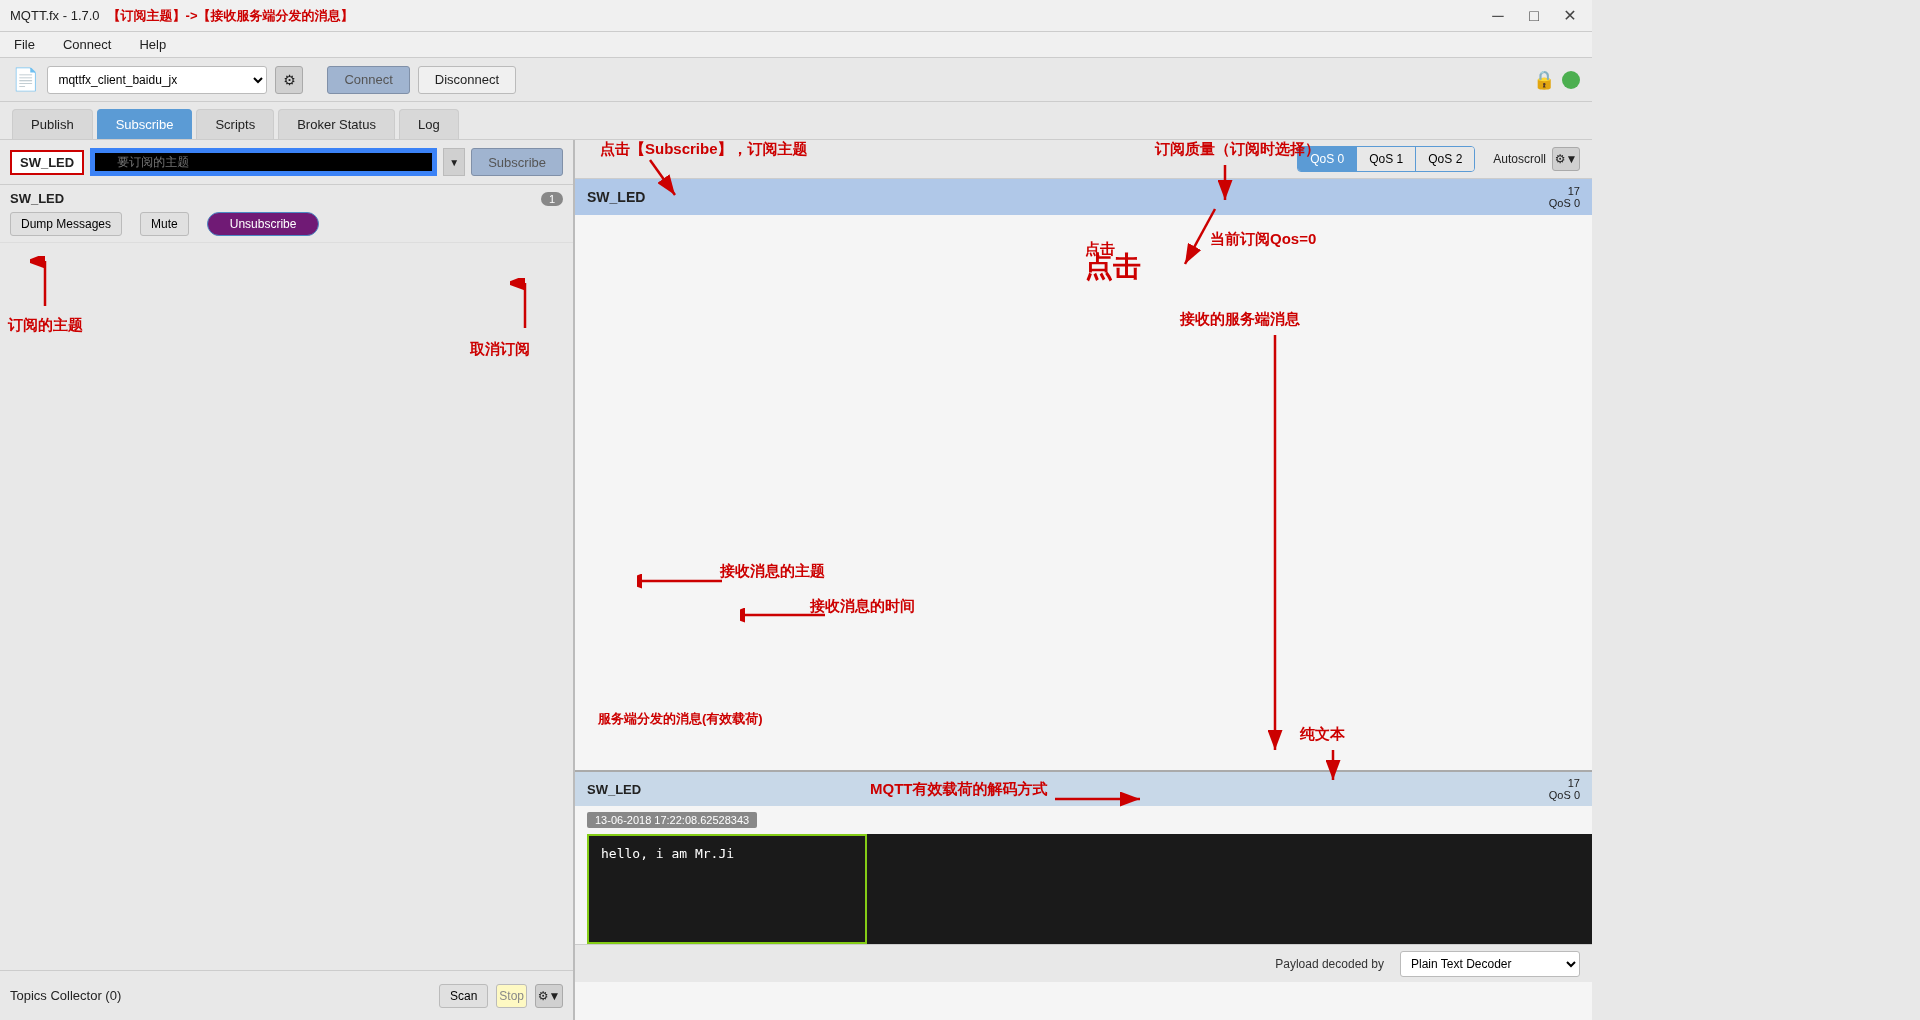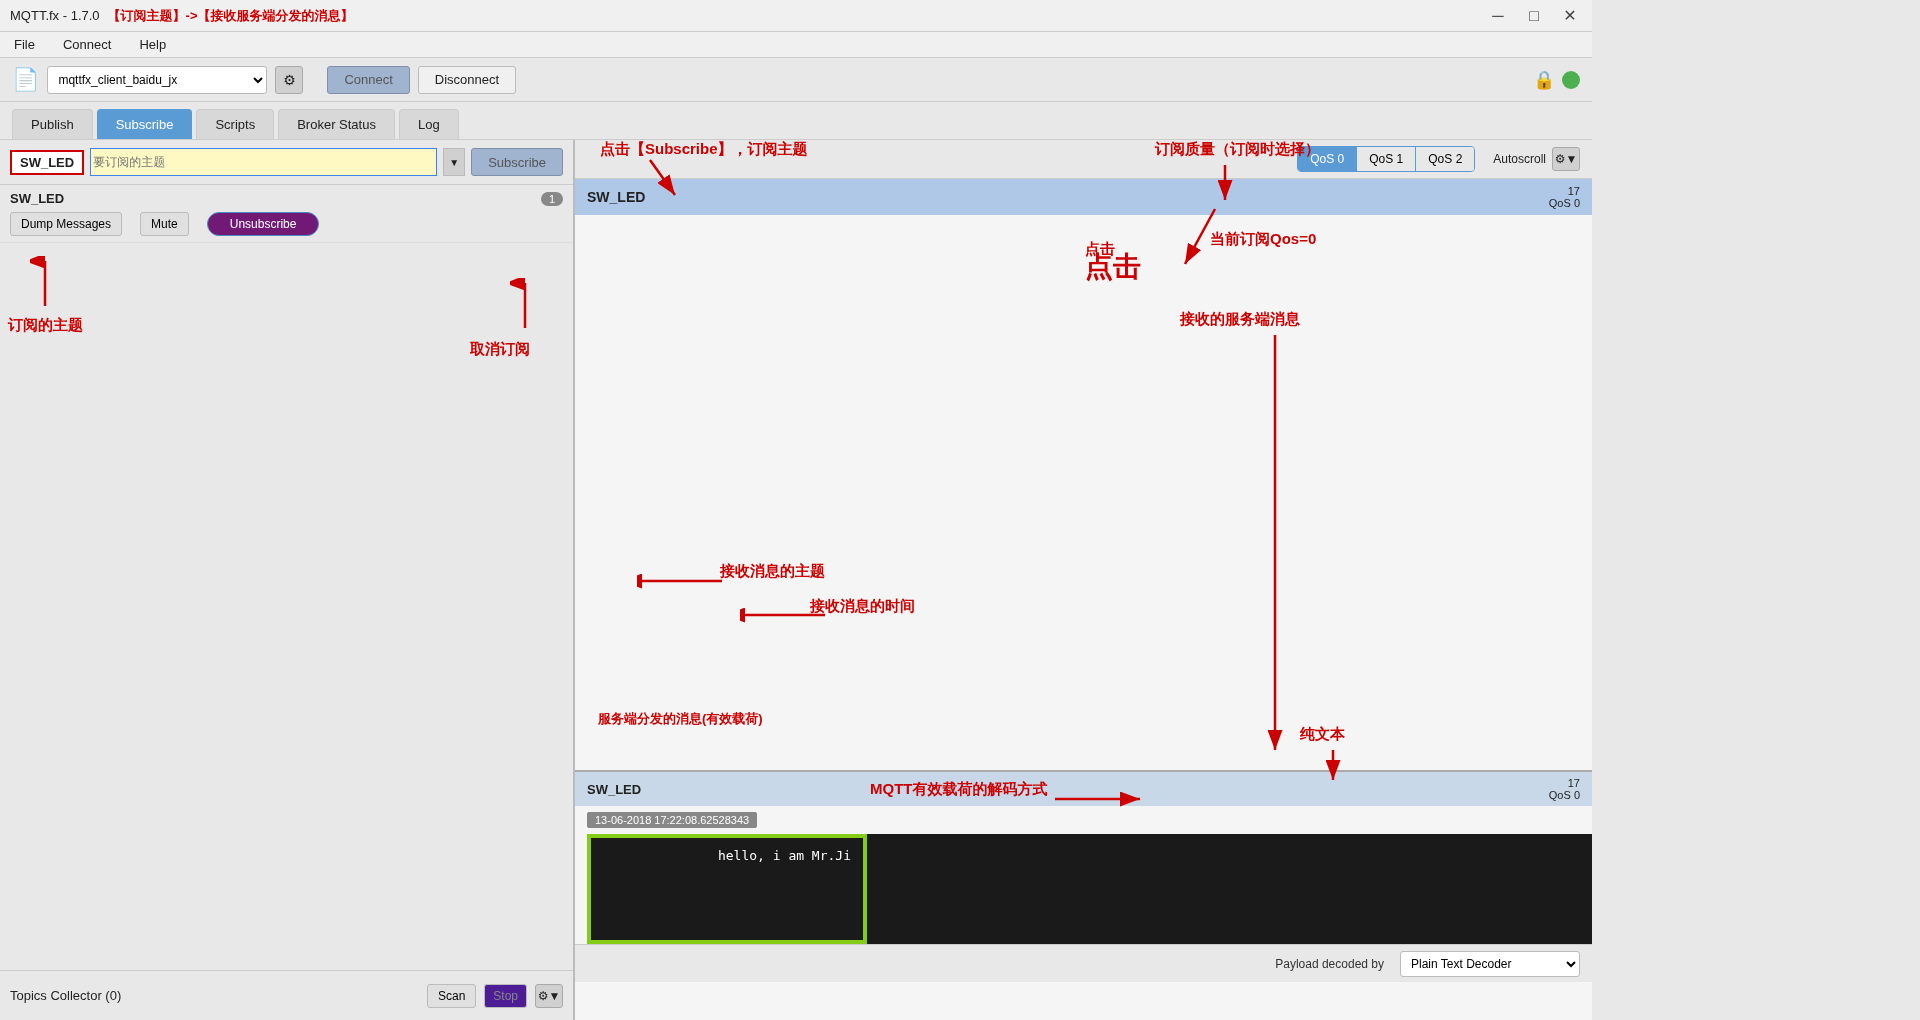--- a/index.html
+++ b/index.html
@@ -35,40 +35,40 @@
 
     
     .main-content { display: flex; height: calc(1020px - 140px); }
 
     
     .left-panel { width: 575px; background: #e8e8e8; border-right: 2px solid #bbb; display: flex; flex-direction: column; flex-shrink: 0; }
 
     
     .subscribe-area { padding: 8px 10px; display: flex; align-items: center; gap: 6px; border-bottom: 1px solid #ccc; background: #e8e8e8; }
     .topic-tag { background: #fff; border: 2px solid #cc0000; padding: 3px 8px; font-size: 13px; font-weight: bold; }
-    .topic-input { flex: 1; height: 28px; border: 1px solid #3b82f6; background: #fef9c3; padding: 0 2px; font-size: 12px; color: #888; }
+    .topic-input { flex: 1; height: 28px; border: 5px solid #3b82f6; background: #000000; padding: 0 22px; font-size: 12px; color: #888; }
     .dropdown-btn { width: 22px; height: 28px; background: #d0d0d0; border: 1px solid #bbb; display: flex; align-items: center; justify-content: center; cursor: pointer; font-size: 10px; }
     .subscribe-btn { height: 28px; padding: 0 16px; background: #a0b4d0; border: 1px solid #8090a8; border-radius: 3px; color: #555; font-size: 13px; cursor: pointer; }
 
     
     .sub-list { flex: 1; padding: 0; }
     .sub-item { padding: 6px 10px; border-bottom: 1px solid #ddd; background: #e8e8e8; }
     .sub-item-header { display: flex; align-items: center; justify-content: space-between; }
     .sub-topic-name { font-size: 13px; font-weight: bold; }
     .sub-badge { background: #888; color: white; border-radius: 10px; padding: 1px 8px; font-size: 11px; }
     .sub-actions { display: flex; gap: 18px; margin-top: 6px; }
     .dump-btn { height: 24px; padding: 0 10px; background: #e0e0e0; border: 1px solid #bbb; border-radius: 3px; font-size: 12px; cursor: pointer; }
     .mute-btn { height: 24px; padding: 0 10px; background: #e0e0e0; border: 1px solid #bbb; border-radius: 3px; font-size: 12px; cursor: pointer; }
     .unsub-btn { height: 24px; padding: 0 22px; background: #701a75; border: 1px solid #4a8ac4; border-radius: 12px; color: white; font-size: 12px; cursor: pointer; }
 
     
     .topics-collector { height: 50px; border-top: 1px solid #ccc; background: #e8e8e8; display: flex; align-items: center; padding: 0 10px; gap: 8px; }
     .topics-label { font-size: 13px; flex: 1; }
     .scan-btn { height: 24px; padding: 0 10px; background: #e0e0e0; border: 1px solid #bbb; border-radius: 3px; font-size: 12px; cursor: pointer; }
-    .stop-btn { height: 24px; padding: 0 8px; background: #4c1d95; border: 1px solid #bbb; border-radius: 3px; font-size: 12px; cursor: pointer; color: #888; }
+    .stop-btn { height: 24px; padding: 0 2px; background: #fef9c3; border: 1px solid #bbb; border-radius: 3px; font-size: 12px; cursor: pointer; color: #888; }
     .settings-btn { width: 28px; height: 24px; background: #d0d0d0; border: 1px solid #aaa; border-radius: 3px; display: flex; align-items: center; justify-content: center; cursor: pointer; font-size: 12px; }
 
     
     .right-panel { flex: 1; display: flex; flex-direction: column; background: #f5f5f5; }
 
     
     .qos-bar { display: flex; align-items: center; justify-content: flex-end; padding: 6px 12px; gap: 6px; border-bottom: 1px solid #ccc; background: #e8e8e8; }
     .qos-group { display: flex; border: 1px solid #5b9bd5; border-radius: 4px; overflow: hidden; }
     .qos-btn { height: 24px; padding: 0 12px; background: #e8e8e8; border: none; border-right: 1px solid #5b9bd5; font-size: 12px; cursor: pointer; }
     .qos-btn:last-child { border-right: none; }
@@ -77,21 +77,21 @@
     .autoscroll-btn { width: 28px; height: 24px; background: #d0d0d0; border: 1px solid #aaa; border-radius: 3px; display: flex; align-items: center; justify-content: center; cursor: pointer; font-size: 12px; }
     .msg-list-header { background: #b0c8e8; padding: 6px 12px; display: flex; align-items: center; justify-content: space-between; }
     .msg-topic { font-size: 14px; font-weight: bold; }
     .msg-count-area { display: flex; flex-direction: column; align-items: flex-end; font-size: 11px; }
     .msg-empty-area { flex: 1; background: #f5f5f5; }
     .msg-detail-header { background: #c8d8e8; padding: 5px 12px; display: flex; align-items: center; justify-content: space-between; }
     .msg-detail-topic { font-size: 13px; font-weight: bold; }
     .msg-detail-count { display: flex; flex-direction: column; align-items: flex-end; font-size: 11px; }
     .msg-timestamp { background: #888; color: white; padding: 2px 8px; font-size: 11px; display: inline-block; margin: 6px 12px; border-radius: 2px; }
     .msg-content-area { display: flex; gap: 0; }
-    .msg-payload { width: 280px; min-height: 110px; background: #1a1a1a; color: #fff; padding: 10px 12px; font-family: monospace; font-size: 13px; border: 4px solid #84cc16; margin: 0 0 0 12px; text-align: right; }
+    .msg-payload { width: 280px; min-height: 110px; background: #1a1a1a; color: #fff; padding: 10px 12px; font-family: monospace; font-size: 13px; border: 2px solid #84cc16; margin: 0 0 0 12px; }
     .msg-payload-right { flex: 1; min-height: 110px; background: #1a1a1a; margin-left: 0; }
     .payload-label { margin-left: auto; font-size: 12px; color: #333; }
     .payload-decoder-select { height: 26px; width: 180px; border: 1px solid #bbb; background: #fff; padding: 0 6px; font-size: 12px; border-radius: 3px; }
 
     
     .decoder-area { border-top: 1px solid #ccc; padding: 8px 12px; background: #e8e8e8; display: flex; align-items: center; gap: 16px; height: 38px; }
 
     
     .right-top { flex: 1; display: flex; flex-direction: column; min-height: 320px; }
     .right-bottom { height: 250px; display: flex; flex-direction: column; border-top: 2px solid #aaa; }

